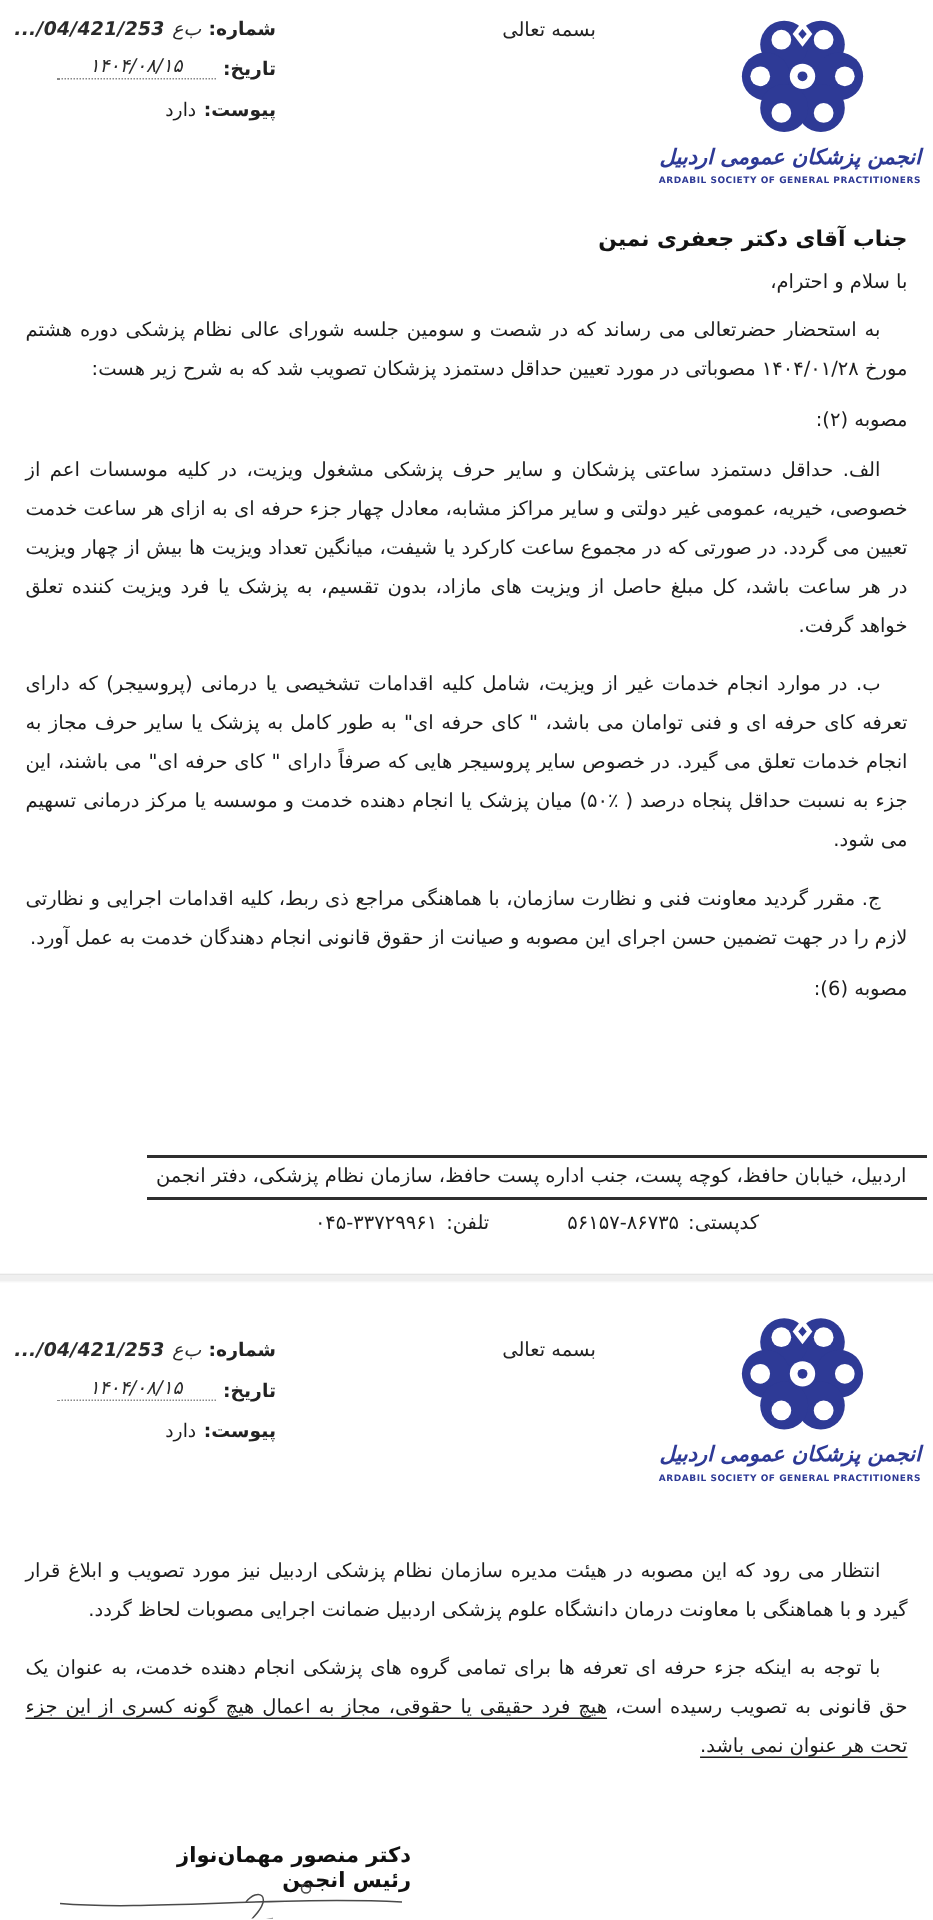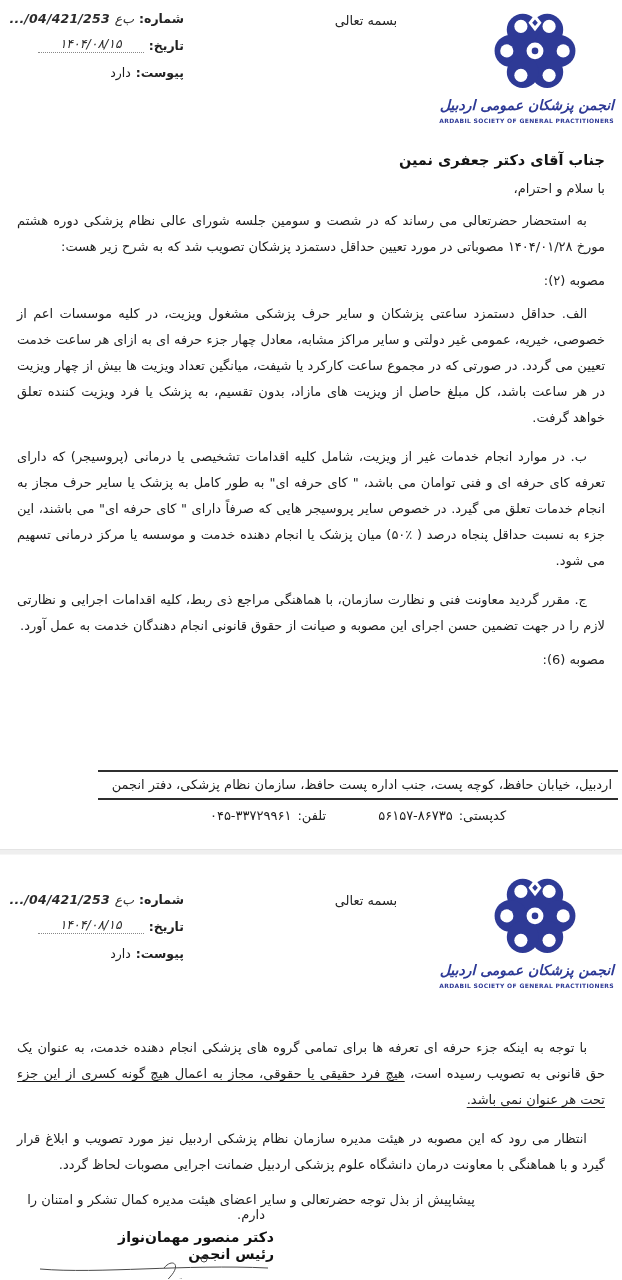--- a/index.html
+++ b/index.html
@@ -46,21 +46,21 @@
   .rec.second{margin-bottom:17px;}
   .line{font-size:13px;margin:0 0 14px;}
   .salut{font-size:13px;margin:0 0 12px;}
   .para{font-size:13px;line-height:26px;text-align:justify;text-indent:18px;margin:0 0 13px;}
   .heading{font-size:13px;margin:0 0 13px;}
   .u{text-decoration:underline;text-underline-offset:3px;}
   .thanks{font-size:13px;margin:14px 0 0;text-align:center;padding-right:120px;}
 
   
   .addr-box{position:absolute;top:770px;right:4px;width:520px;font-size:13px;}
-  .addr-line{border-top:2px solid var(--rule-color);border-bottom:2px solid var(--rule-color);padding:5px 6px 6px;text-align:right;}
+  .addr-line{border-top:2px solid var(--rule-color);border-bottom:2px solid var(--rule-color);padding:5px 6px 6px;text-align:left;}
   .contact-line{display:flex;justify-content:center;gap:52px;padding-top:8px;}
   .contact-item{display:flex;gap:6px;white-space:nowrap;}
   .contact-item .lbl{color:#222;}
 
   
   .sig-block{position:absolute;top:374px;left:98px;width:176px;text-align:right;}
   .sig-name{font-weight:bold;font-size:14px;color:#111;white-space:nowrap;}
   .sig-title{font-weight:bold;font-size:14px;color:#111;margin-top:1px;}
   .sig-scribble{position:absolute;top:400px;left:36px;}
 </style>
@@ -185,23 +185,22 @@
         <polygon points="50,13 57,22 50,31 43,22"></polygon>
       </g>
       <circle cx="50" cy="52" r="3.5" fill="#2e3a96"></circle>
       <polygon points="50,18.5 53,22 50,25.5 47,22" fill="#2e3a96"></polygon>
     </svg>
     <div class="org-fa">انجمن پزشکان عمومی اردبیل</div>
     <div class="org-en">ARDABIL SOCIETY OF GENERAL PRACTITIONERS</div>
   </div>
 
   <div class="body-text">
+    <p class="para">انتظار می رود که این مصوبه در هیئت مدیره سازمان نظام پزشکی اردبیل نیز مورد تصویب و ابلاغ قرار گیرد و با هماهنگی با معاونت درمان دانشگاه علوم پزشکی اردبیل ضمانت اجرایی مصوبات لحاظ گردد.</p>
     <p class="para"><span>با توجه به اینکه جزء حرفه ای تعرفه ها برای تمامی گروه های پزشکی انجام دهنده خدمت، به عنوان یک حق قانونی به تصویب رسیده است، </span><span class="u">هیچ فرد حقیقی یا حقوقی، مجاز به اعمال هیچ گونه کسری از این جزء تحت هر عنوان نمی باشد.</span></p>
-    <p class="para">انتظار می رود که این مصوبه در هیئت مدیره سازمان نظام پزشکی اردبیل نیز مورد تصویب و ابلاغ قرار گیرد و با هماهنگی با معاونت درمان دانشگاه علوم پزشکی اردبیل ضمانت اجرایی مصوبات لحاظ گردد.</p>
-    <p class="thanks">پیشاپیش از بذل توجه حضرتعالی و سایر اعضای هیئت مدیره کمال تشکر و امتنان را دارم.</p>
   </div>
 
   <div class="sig-block">
     <div class="sig-name">دکتر منصور مهمان‌نواز</div>
     <div class="sig-title">رئیس انجمن</div>
   </div>
 
   <svg class="sig-scribble" width="240" height="24" viewBox="0 0 240 24">
     <path d="M4 14 C 62 19, 150 9, 232 13" fill="none" stroke="#4a4a4a" stroke-width="1"></path>
     <path d="M128 13 c 8 -10, 18 -4, 6 9 c -8 9, -2 4, 12 2" fill="none" stroke="#4a4a4a" stroke-width="1"></path>

